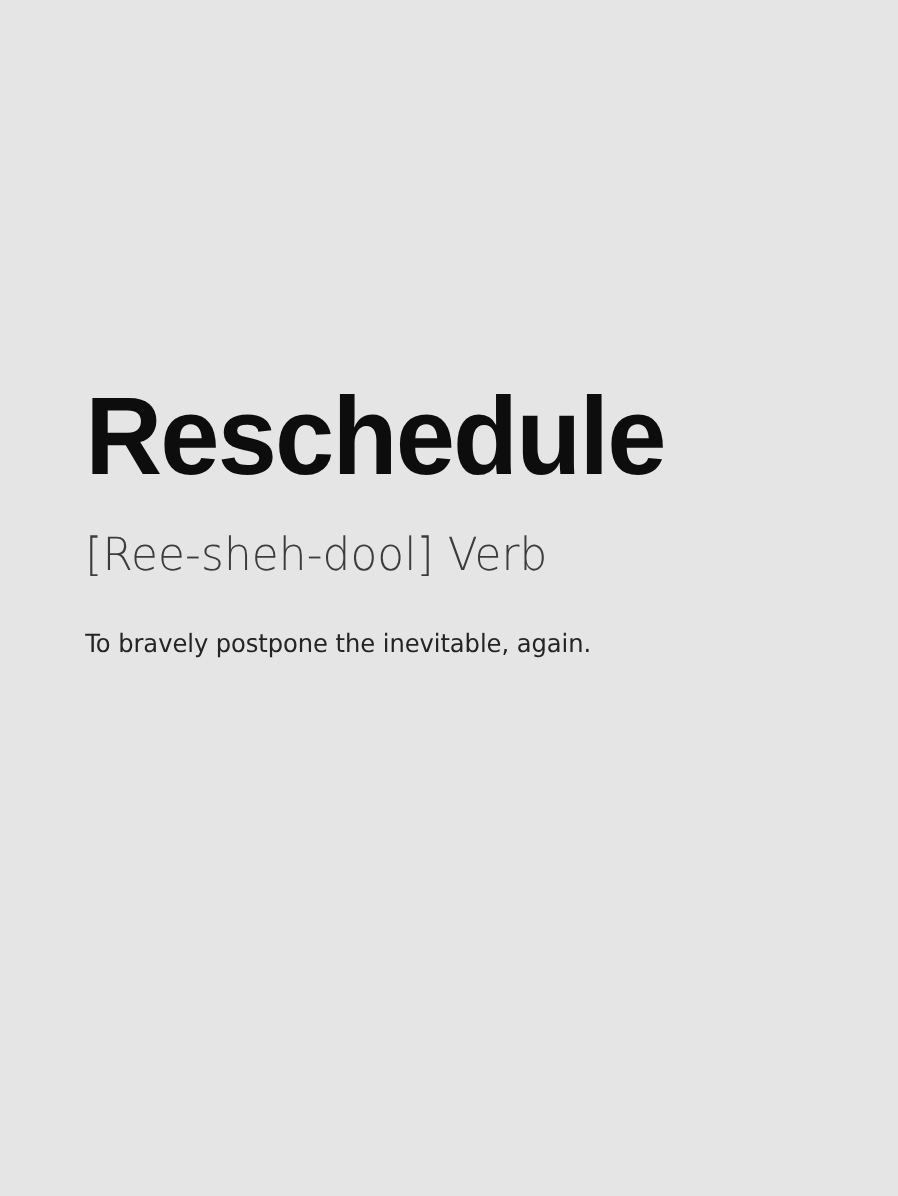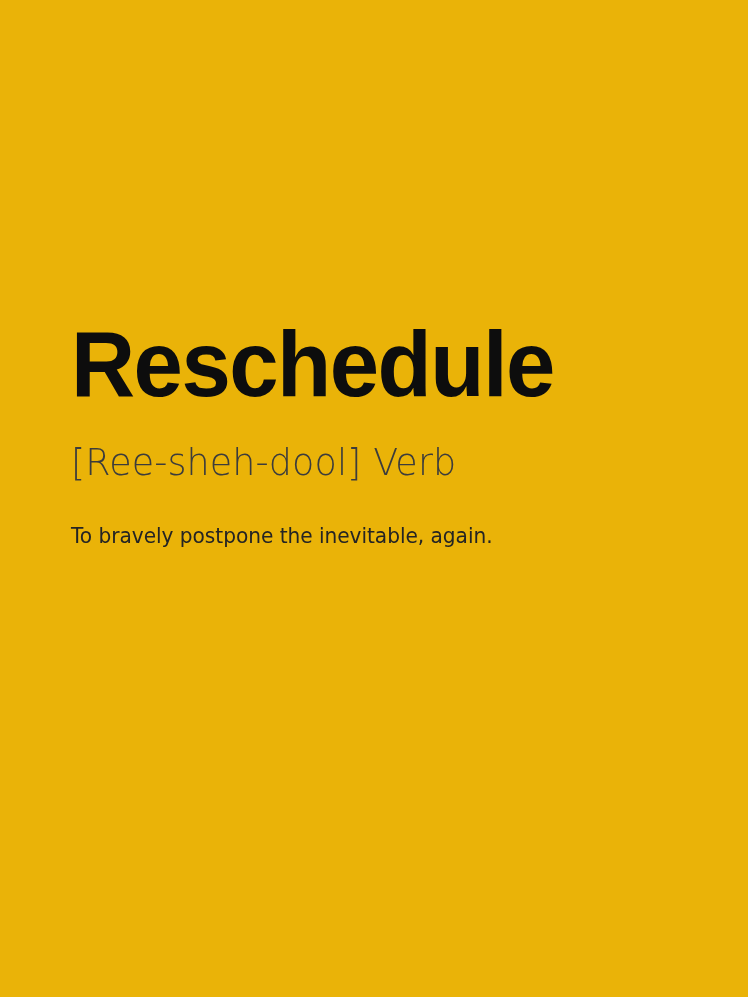--- a/index.html
+++ b/index.html
@@ -12,21 +12,21 @@
     background: #ffffff;
     font-family: "Liberation Sans", "DejaVu Sans", sans-serif;
     -webkit-font-smoothing: antialiased;
   }
 
   #poster {
     position: relative;
     width: 748px;
     height: 997px;
     margin: 0 auto;
-    background: #eab308;
+    background: #e5e5e5;
     overflow: hidden;
   }
 
   
   .definition-block {
     position: absolute;
     left: 71px;
     top: 318px;
     right: 40px;
   }

